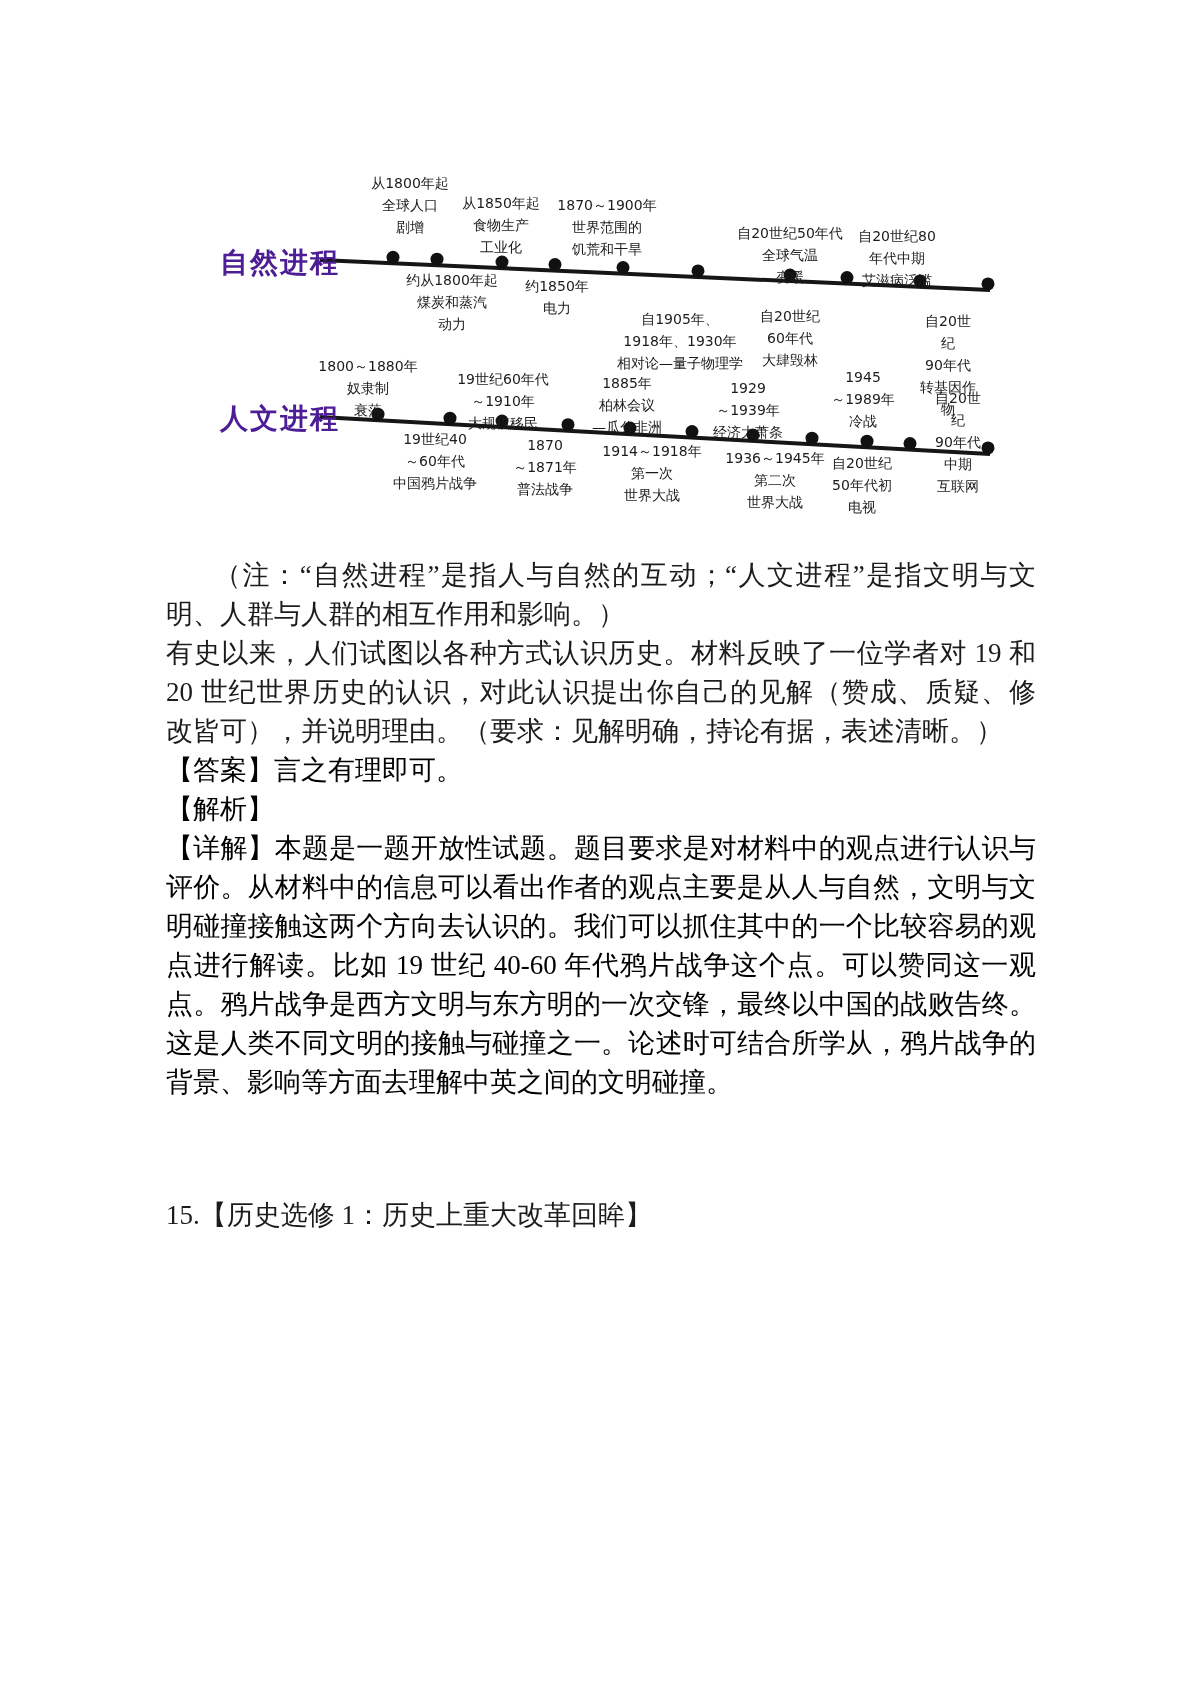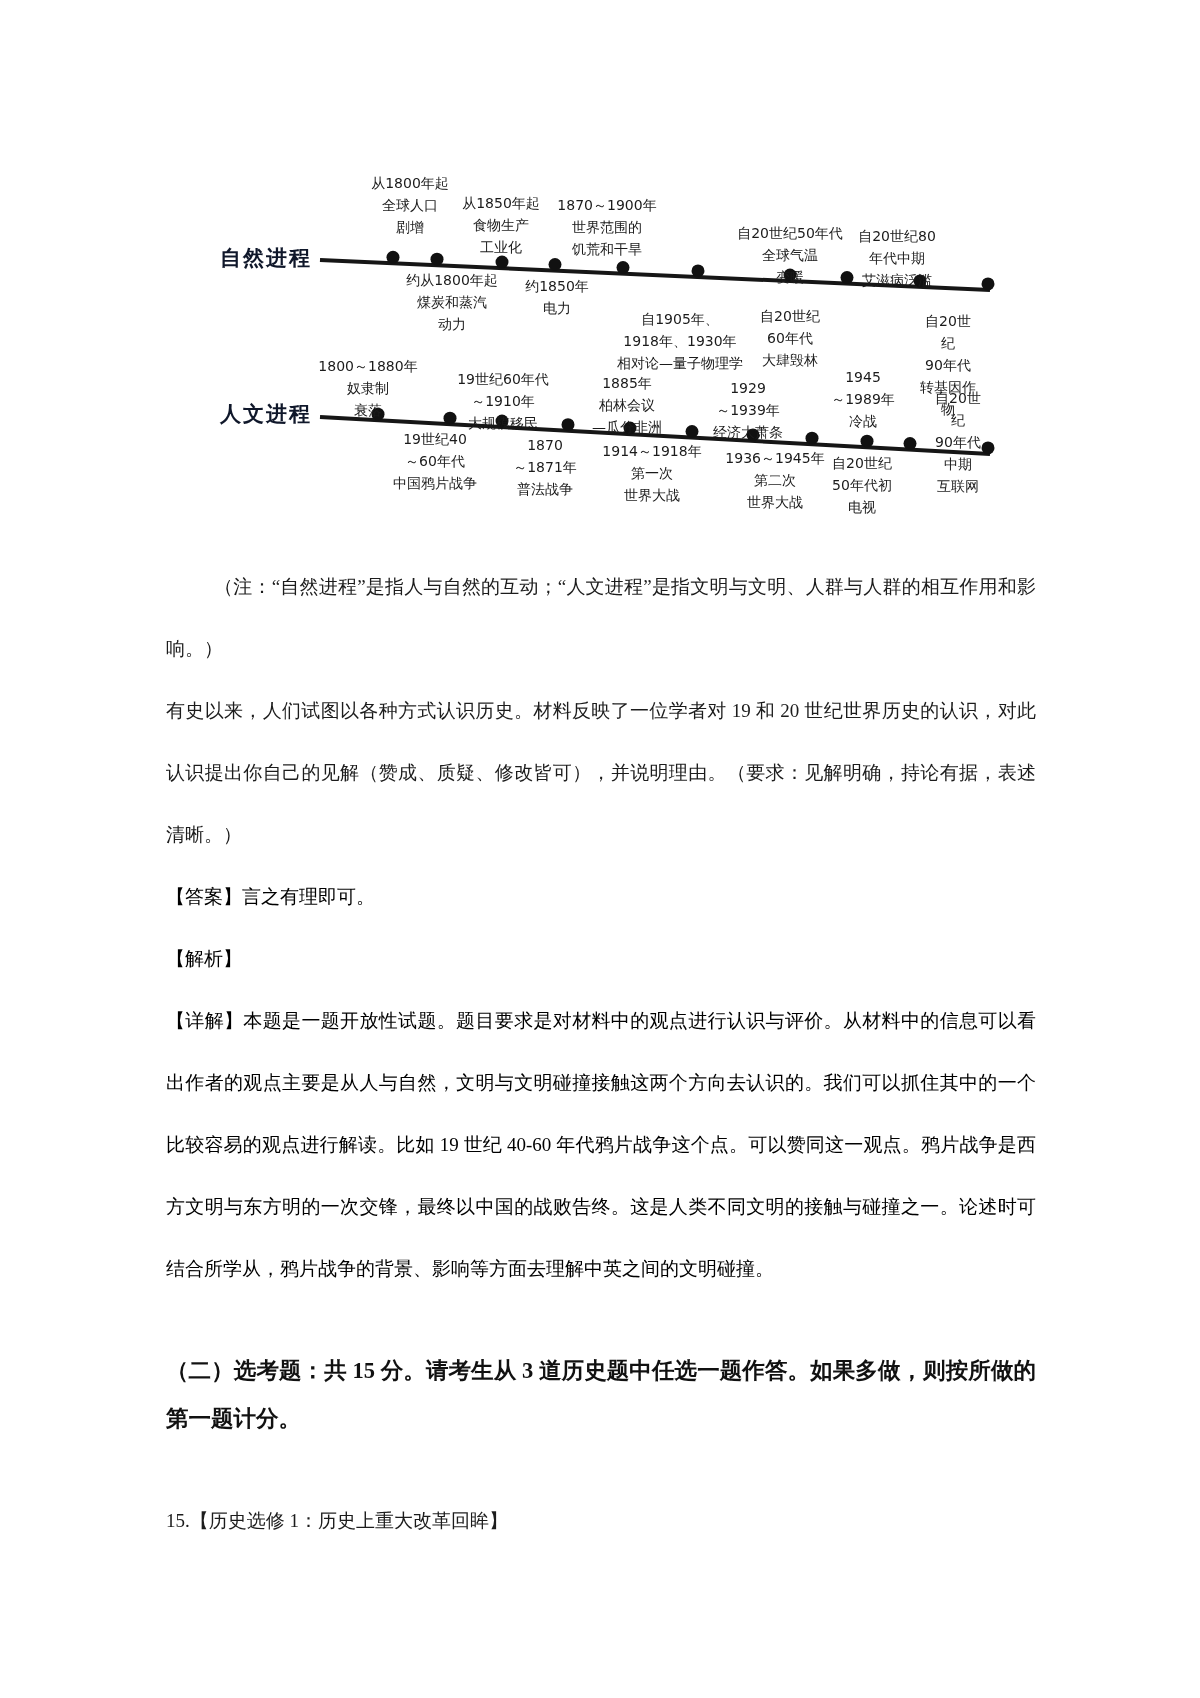--- a/index.html
+++ b/index.html
@@ -12,37 +12,37 @@
     overflow:hidden;
   }
   
   .diagram{
     position:absolute;left:205px;top:172px;width:800px;height:352px;
     font-family:"DejaVu Sans", sans-serif;
   }
   .diagram svg{position:absolute;left:0;top:0;}
   .tl-title{
     position:absolute;
-    font-size:21px;font-weight:bold;color:#0f172a;letter-spacing:2px;
+    font-size:28px;font-weight:bold;color:#4c1d95;letter-spacing:2px;
     white-space:nowrap;
     text-align:right;
   }
   .tl-label{
     position:absolute;
     transform:translateX(-50%);
     text-align:center;
     font-size:14px;line-height:22px;color:#1b1b1b;
     white-space:pre-line;
   }
   
   .text-block{
     position:absolute;left:166px;top:556px;width:870px;
   }
   .para{
-    margin:0;font-size:19px;line-height:62px;text-align:justify;color:#1c1c1c;
+    margin:0;font-size:27px;line-height:39px;text-align:justify;color:#1c1c1c;
   }
   .indent{text-indent:48px;}
   .red{color:#000000;}
   .bold-section{
     margin:0;font-size:22.5px;line-height:48px;font-weight:bold;color:#111111;
     text-align:justify;
   }
   .spacer{height:47px;}
 </style>
 </head>
@@ -155,20 +155,19 @@
   <div class="text-block">
 
     <p class="para indent">（注：“自然进程”是指人与自然的互动；“人文进程”是指文明与文明、人群与人群的相互作用和影响。）</p>
     <p class="para">有史以来，人们试图以各种方式认识历史。材料反映了一位学者对 19 和 20 世纪世界历史的认识，对此认识提出你自己的见解（赞成、质疑、修改皆可），并说明理由。（要求：见解明确，持论有据，表述清晰。）</p>
     <p class="para red">【答案】言之有理即可。</p>
     <p class="para red">【解析】</p>
     <p class="para red">【详解】本题是一题开放性试题。题目要求是对材料中的观点进行认识与评价。从材料中的信息可以看出作者的观点主要是从人与自然，文明与文明碰撞接触这两个方向去认识的。我们可以抓住其中的一个比较容易的观点进行解读。比如 19 世纪 40-60 年代鸦片战争这个点。可以赞同这一观点。鸦片战争是西方文明与东方明的一次交锋，最终以中国的战败告终。这是人类不同文明的接触与碰撞之一。论述时可结合所学从，鸦片战争的背景、影响等方面去理解中英之间的文明碰撞。</p>
 
     <div class="spacer"></div>
 
-    <p class="bold-section">（二）选考题：共 15 分。请考生从 3 道历史题中任选一题作答。如果多做，则按所做的第一题计分。</p>
 
     <div class="spacer"></div>
 
     <p class="para">15.【历史选修 1：历史上重大改革回眸】</p>
   </div>
 
 </div>
 
 </body></html>

